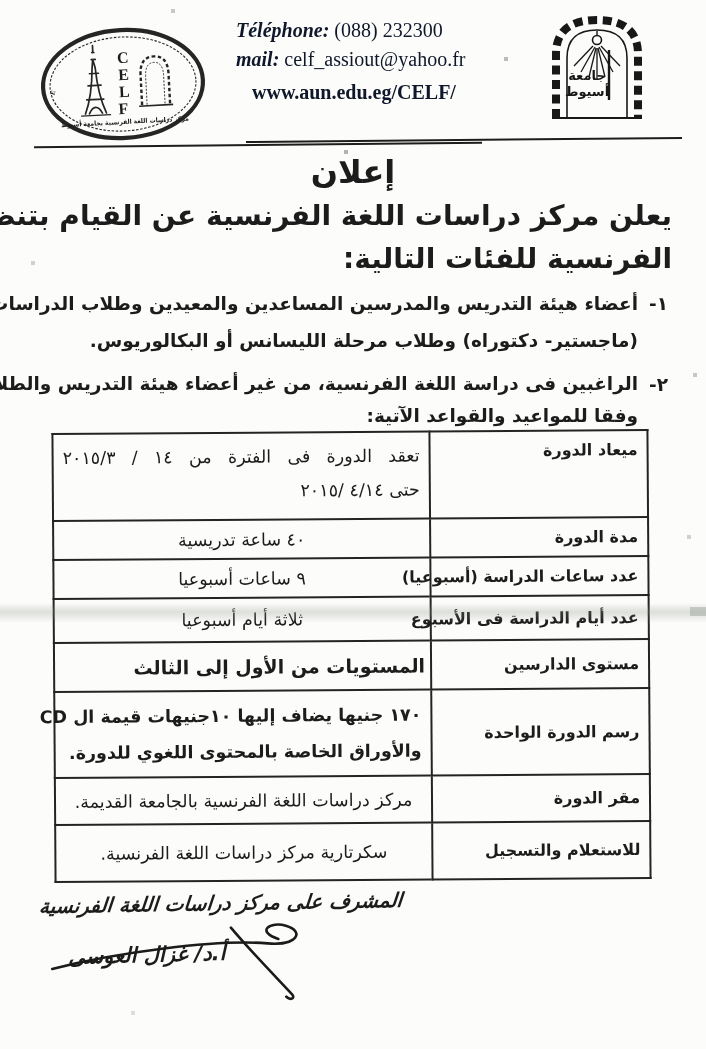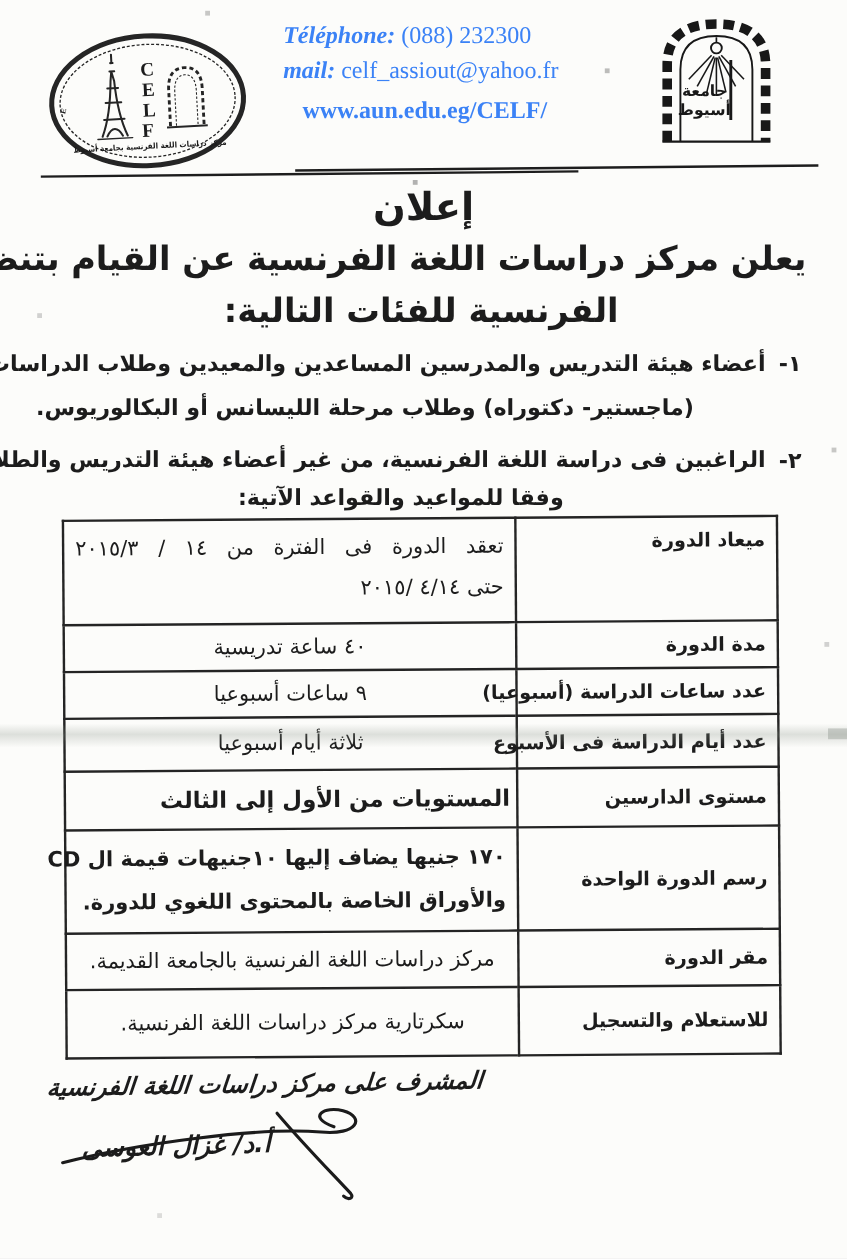--- a/index.html
+++ b/index.html
@@ -6,44 +6,44 @@
   .page{
     position:relative;width:706px;height:1049px;margin:0 auto;
     background:#fcfcfa;color:#1c1c1c;overflow:hidden;
     font-family:"DejaVu Sans",sans-serif;direction:rtl;
   }
   
   .celf-logo{position:absolute;left:38px;top:26px;width:170px;height:116px;}
   .uni-logo{position:absolute;left:545px;top:8px;width:104px;height:118px;}
   .contact{
     position:absolute;left:236px;top:16px;width:290px;direction:ltr;text-align:left;
-    font-family:"Liberation Serif","DejaVu Serif",serif;font-size:20px;color:#3b82f6;
+    font-family:"Liberation Serif","DejaVu Serif",serif;font-size:20px;color:#0f172a;
   }
   .c-line{height:29px;line-height:29px;white-space:nowrap;}
   .c-label{font-weight:bold;font-style:italic;}
   .c-value{font-weight:normal;}
   .website{height:29px;line-height:29px;font-weight:bold;margin-top:4px;white-space:nowrap;margin-left:16px;}
   .divider-a,.divider-b{position:absolute;height:2.4px;background:#1d1d1d;transform:rotate(-0.55deg);}
   .divider-a{top:144px;left:34px;width:448px;}
   .divider-b{top:139px;left:246px;width:436px;}
   
   .title{position:absolute;top:153px;left:0;right:0;text-align:center;
          font-size:32px;font-weight:bold;}
   .intro{position:absolute;top:194px;right:34px;left:30px;font-size:28px;font-weight:bold;}
   .intro-l1{line-height:43px;white-space:nowrap;text-align:justify;text-align-last:justify;}
-  .intro-l2{line-height:43px;white-space:nowrap;text-align:center;}
+  .intro-l2{line-height:43px;white-space:nowrap;text-align:right;}
   .list{position:absolute;top:286px;right:38px;left:30px;font-size:18.5px;font-weight:bold;}
   .item{display:flex;}
   .item-1{margin-bottom:8px;}
   .item .num{width:30px;flex:0 0 30px;line-height:36px;}
   .item .lines{flex:1;min-width:0;}
   .item-1 .l1{line-height:36px;white-space:nowrap;text-align:justify;text-align-last:justify;}
-  .item-1 .l2{line-height:37px;white-space:nowrap;text-align:left;}
+  .item-1 .l2{line-height:37px;white-space:nowrap;text-align:right;}
   .item-2 .l1{line-height:33px;white-space:nowrap;text-align:justify;text-align-last:justify;}
-  .item-2 .l2{line-height:32px;white-space:nowrap;text-align:center;}
+  .item-2 .l2{line-height:32px;white-space:nowrap;text-align:right;}
   
   .course-table{
     position:absolute;top:431px;right:56px;width:595px;border-collapse:collapse;
     table-layout:fixed;transform:rotate(-0.4deg);font-size:17.5px;
   }
   .course-table td{border:2px solid #242424;padding:0 9px;vertical-align:middle;}
   .course-table col.c-label-col{width:218px;}
   .course-table col.c-value-col{width:377px;}
   td.lbl{font-weight:bold;font-size:16px;text-align:right;white-space:nowrap;}
   tr.r0 td.lbl{vertical-align:top;padding-top:9px;}

